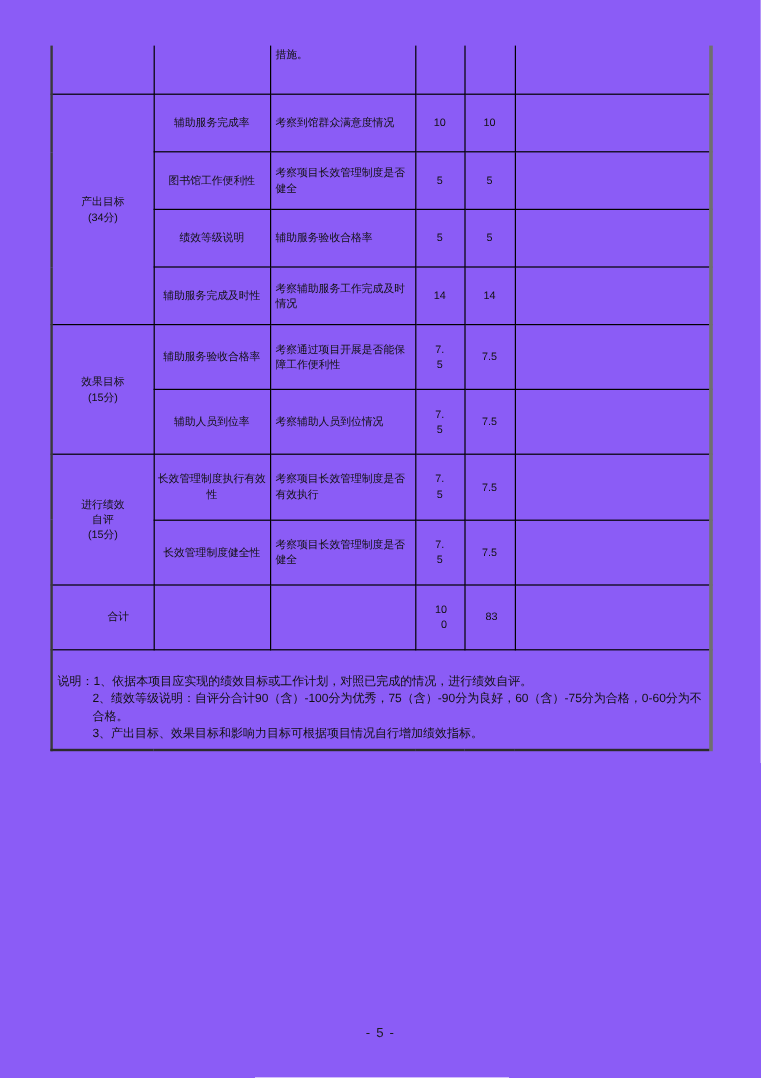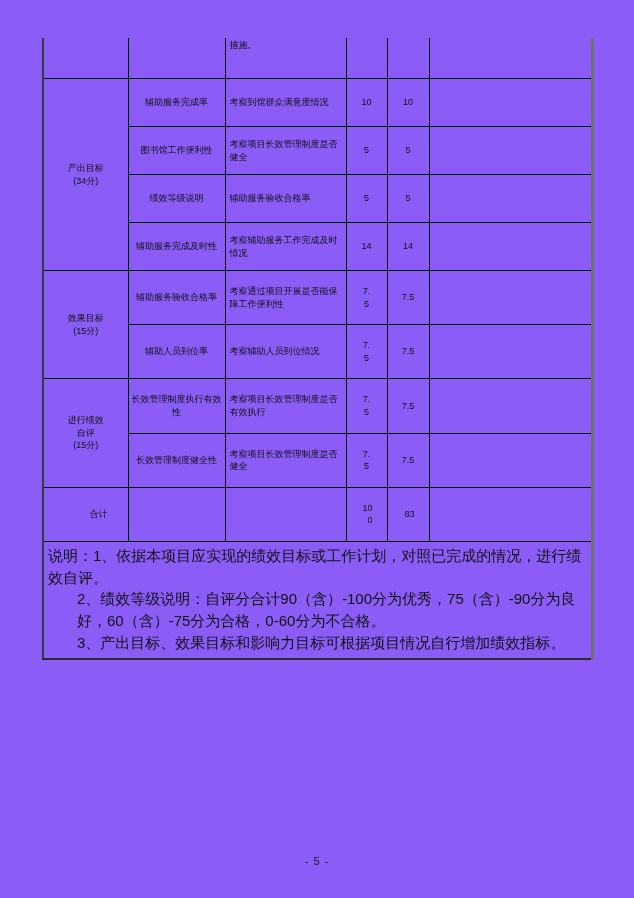--- a/index.html
+++ b/index.html
@@ -52,23 +52,23 @@
   td.desc  { text-align: left; padding: 2px 5px 2px 4px; }
   td.num   { text-align: center; padding: 14px; }
   td.rem   { padding: 2px; }
 
   tr.carryover td { height: 15px; }
   tr.carryover td.desc { vertical-align: top; padding-top: 1px; }
   tr.data-row td { height: 48px; }
   tr.total-row td { height: 48px; text-align: right; }
 
   td.notes-cell {
-    padding: 3px 4px 4px 4px;
+    padding: 20px 4px 4px 4px;
     vertical-align: top;
-    font-size: 15px;
+    font-size: 10px;
     line-height: 1.45;
     text-align: left;
   }
   .note-line { white-space: normal; }
   .note-line.indent { padding-left: 29px; }
 
   .page-number {
     position: absolute;
     left: 0;
     right: 0;

